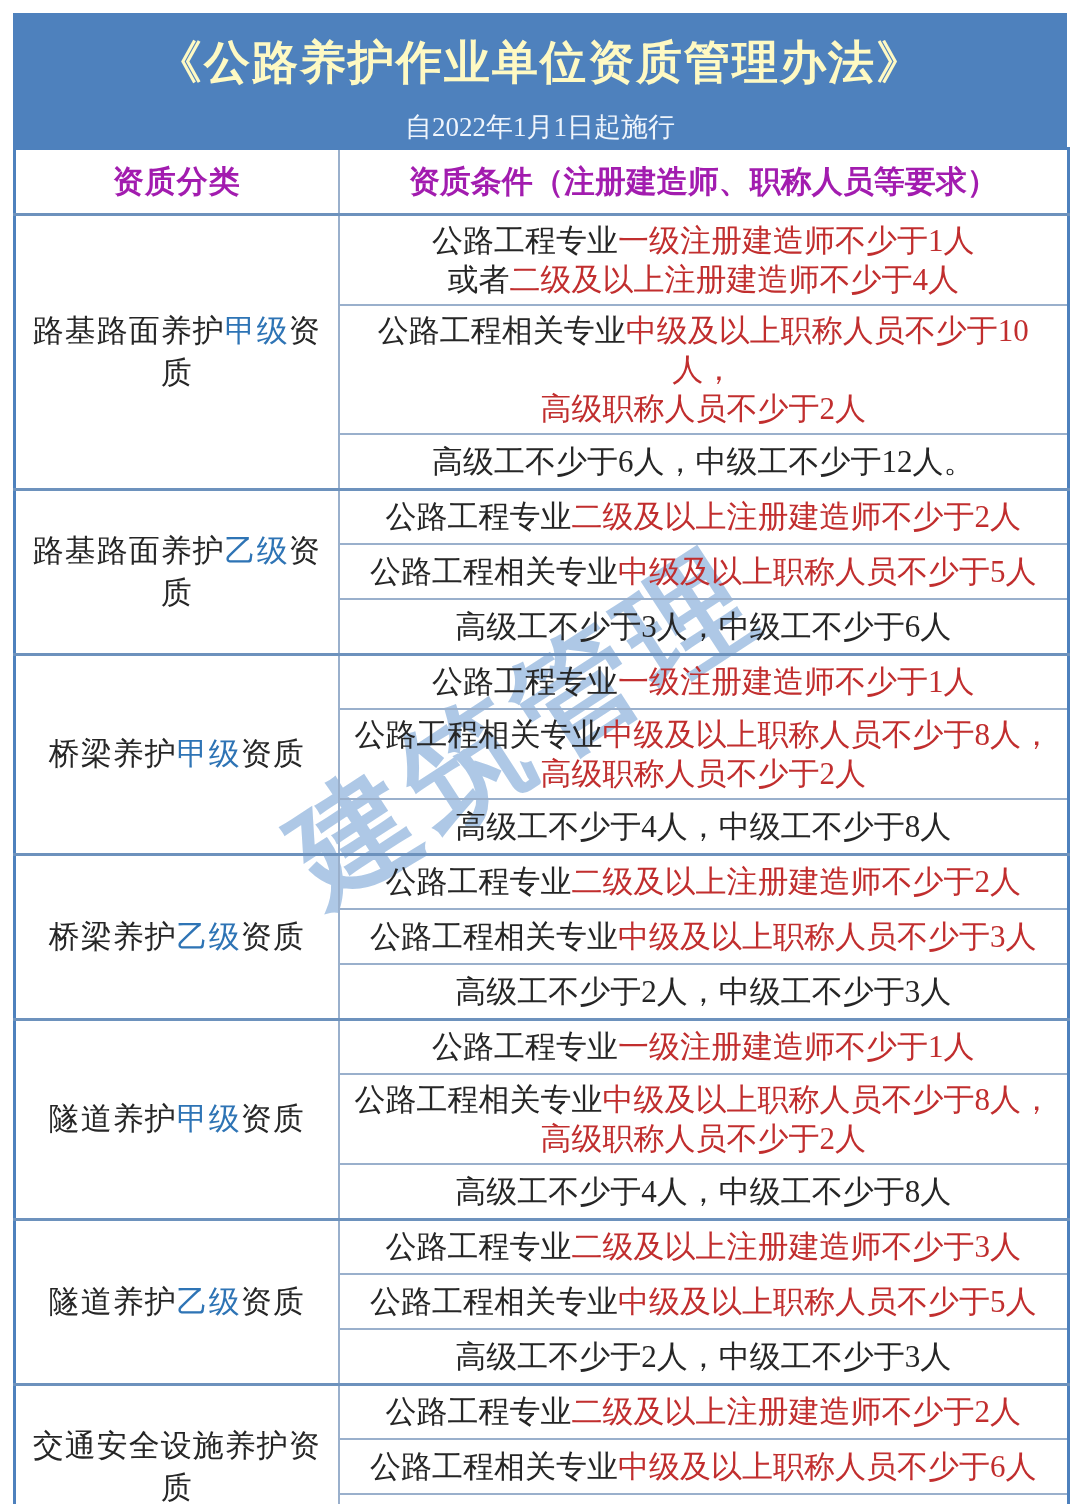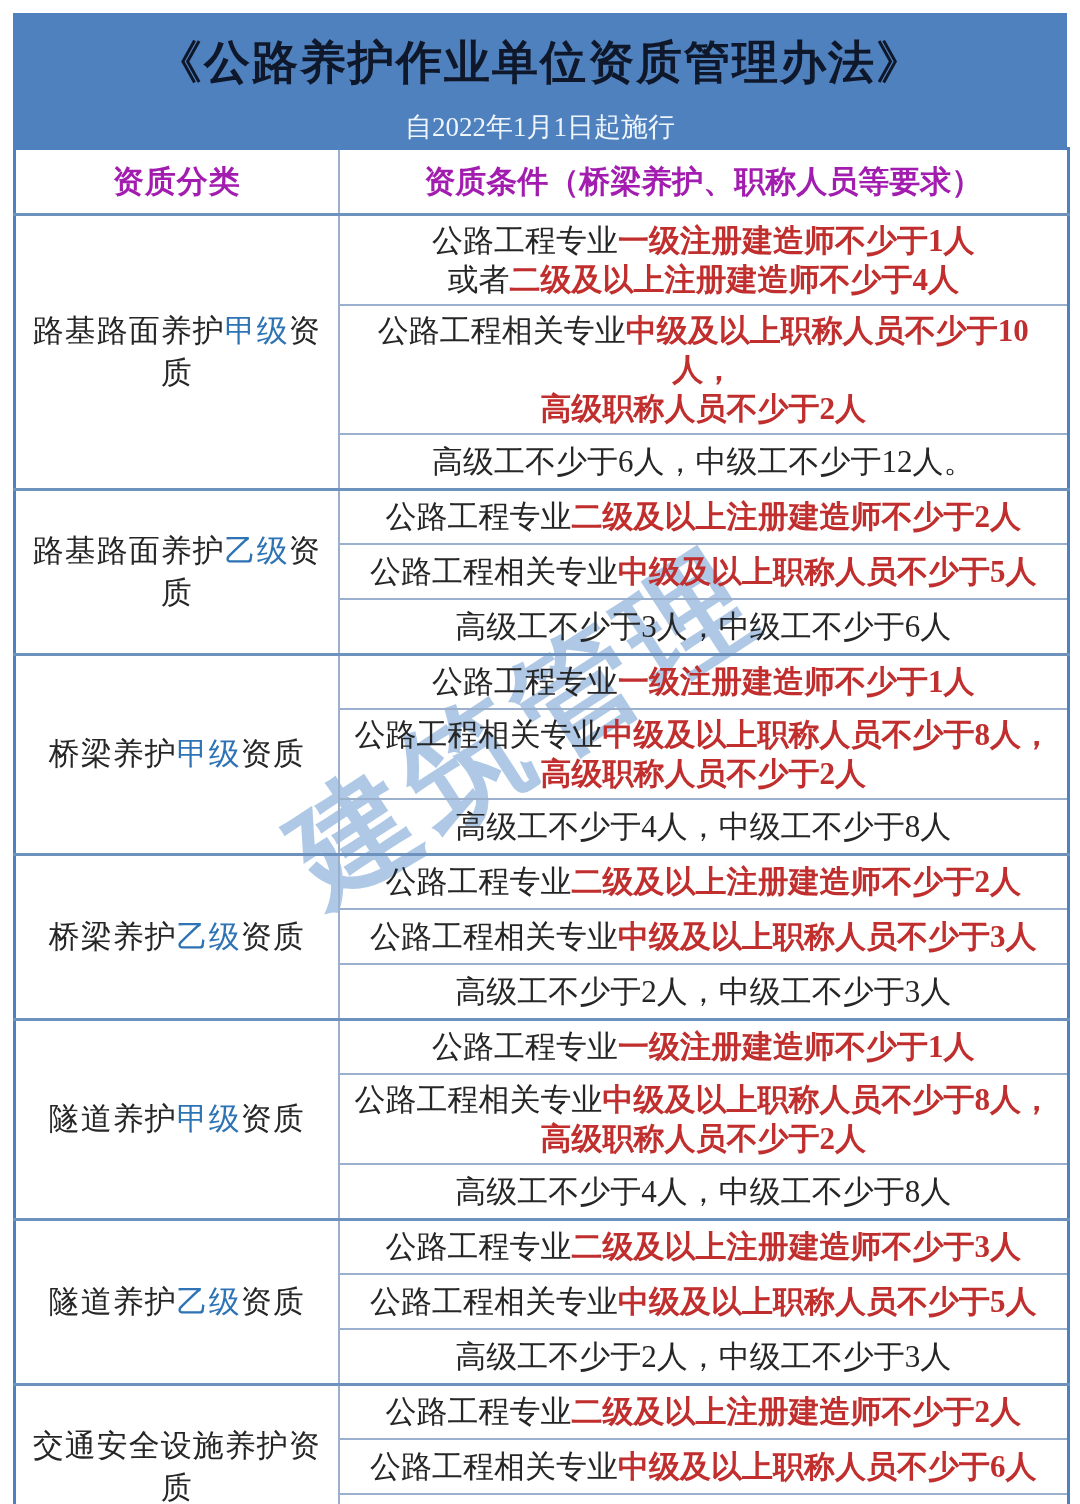--- a/index.html
+++ b/index.html
@@ -25,21 +25,21 @@
   .band {
     margin: 13px 13px 0 13px;
     height: 134px;
     background: var(--header-bg);
     text-align: center;
   }
   .band .title {
     padding-top: 24px;
     font-size: 46px;
     font-weight: bold;
-    color: #0f172a;
+    color: #fef9c3;
     letter-spacing: 2px;
     line-height: 52px;
   }
   .band .subtitle {
     margin-top: 22px;
     font-size: 27px;
     color: #EFF5FC;
     line-height: 32px;
   }
   table.qtable {
@@ -79,21 +79,21 @@
     color: var(--text);
     padding: 5px 12px;
   }
   tr.single td.cond { height: 55px; }
   tr.double td.cond { height: 86px; }
   td.cond .line { line-height: 39px; }
   tr.sec-start td { border-top: 3px solid var(--border-section); }
   tr.hdr th { border-bottom: 3px solid var(--border-section); }
   .c-k { color: var(--text); }
   .c-b { color: var(--accent-blue); }
-  .c-r { color: var(--highlight-red); font-weight: bold; text-align: center; }
+  .c-r { color: var(--highlight-red); font-weight: normal; text-align: center; }
   .watermark {
     position: absolute;
     left: 245px;
     top: 645px;
     width: 560px;
     text-align: center;
     font-size: 122px;
     font-weight: bold;
     letter-spacing: 10px;
     white-space: nowrap;
@@ -116,21 +116,21 @@
   <div class="watermark">建筑管理</div>
 
   <table class="qtable">
     <colgroup>
       <col class="c-cat">
       <col class="c-cond">
     </colgroup>
     <thead>
       <tr class="hdr">
         <th class="th-cat">资质分类</th>
-        <th class="th-cond">资质条件（桥梁养护、职称人员等要求）</th>
+        <th class="th-cond">资质条件（注册建造师、职称人员等要求）</th>
       </tr>
     </thead>
     <tbody>
         <tr class="sec-start double">
           <td rowspan="3" class="cat"><span class="c-k">路基路面养护</span><span class="c-b">甲级</span><span class="c-k">资质</span></td>
           <td class="cond">
             <div class="line"><span class="c-k">公路工程专业</span><span class="c-r">一级注册建造师不少于1人</span></div>
             <div class="line"><span class="c-k">或者</span><span class="c-r">二级及以上注册建造师不少于4人</span></div>
           </td>
         </tr>

